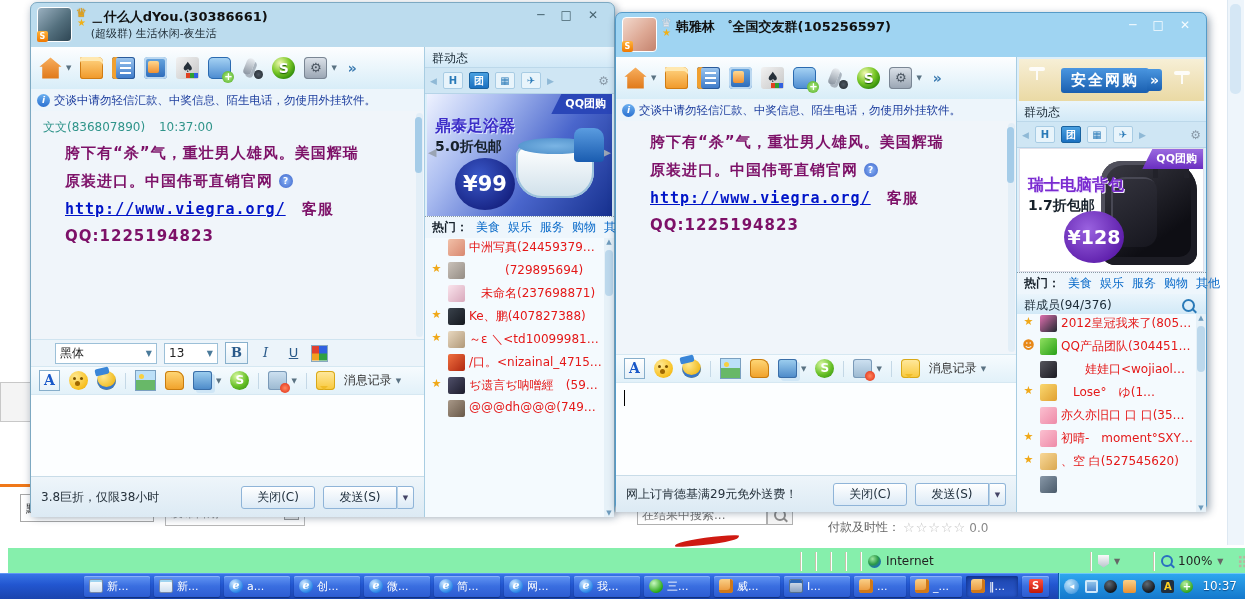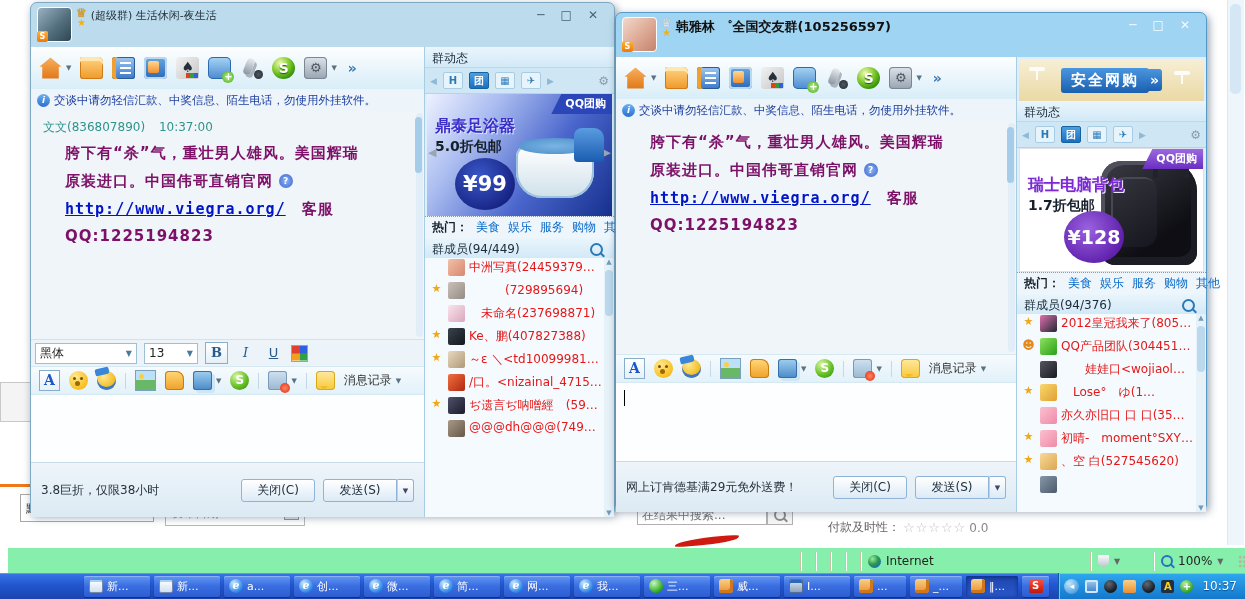--- a/index.html
+++ b/index.html
@@ -90,21 +90,21 @@
   .leftwin .msgs{flex:0 0 220px}
   .rightwin .msgs{flex:0 0 225px}
   .mhead{color:#2f948a;font-size:12px;margin-bottom:4px}
   .mhead .mtime{margin-left:10px}
   .mbody{color:#7d1168;font-weight:bold;font-size:15px;line-height:1.85;padding-left:22px;letter-spacing:1px}
   .mlink{color:#0014c8;text-decoration:underline;font-family:"DejaVu Sans Mono","Liberation Mono",monospace;font-weight:bold;letter-spacing:1px}
   .qbadge{display:inline-block;width:14px;height:14px;border-radius:50%;background:radial-gradient(#8ab4f8,#3a62c8);color:#fff;font-size:9px;text-align:center;line-height:14px;vertical-align:middle;margin-left:6px}
   .msb-track{position:absolute;right:1px;top:2px;bottom:2px;width:7px;background:#e2eef7;border-radius:4px}
   .msb-thumb{position:absolute;right:1px;top:4px;width:7px;height:56px;background:#a5cce8;border-radius:4px}
 
-  .fontbar{height:26px;display:flex;align-items:center;gap:7px;padding:0 4px;background:#ecf4fa;border-top:1px solid #d0e4f0}
+  .fontbar{height:26px;display:flex;align-items:center;gap:7px;padding:0 24px;background:#ecf4fa;border-top:1px solid #d0e4f0}
   .fsel{display:flex;align-items:center;justify-content:space-between;background:#fff;border:1px solid #9cc0d8;font-size:12px;color:#222;padding:1px 4px;width:92px;height:17px}
   .fsel.narrow{width:44px}
   .fsel .caret-b{font-size:8px;color:#4a7a9a}
   .fbtn{width:21px;height:20px;text-align:center;font-size:13px;color:#2a5a8a;line-height:20px}
   .fbtn.boldsel{border:1px solid #88b0cc;background:linear-gradient(#fff,#e4f0f8);font-weight:bold;font-family:"DejaVu Serif","Liberation Serif",serif}
   .fbtn.ital{font-style:italic;font-family:"DejaVu Serif",serif}
   .fbtn.und{text-decoration:underline}
   .palette{width:15px;height:15px;background:linear-gradient(90deg,#e04030 0 50%,#3060e0 50%),linear-gradient(90deg,#f0a020 0 50%,#30a040 50%);background-size:100% 50%;background-repeat:no-repeat;background-position:top,bottom;border:1px solid #88a8c0}
 
   .etoolbar{height:27px;display:flex;align-items:center;gap:9px;padding:0 8px;background:linear-gradient(#f6fbfe,#e2f1f9);border-top:1px solid #d6e8f2;border-bottom:1px solid #d6e8f2}
@@ -123,21 +123,21 @@
   .ei.nudge{background:linear-gradient(#cfe2f2,#9ab8d0);border-radius:3px;box-shadow:inset 0 0 0 1px #7a9ab8}
   .ei.nudge::after{content:"";position:absolute;right:-3px;bottom:-3px;width:10px;height:10px;border-radius:50%;background:radial-gradient(#ff8860,#e02810)}
   .ei.rec{background:linear-gradient(#ffe9a0,#f8c83a);border-radius:4px;box-shadow:inset 0 0 0 1px #d8a818}
   .ei.rec::after{content:"";position:absolute;left:4px;bottom:-4px;border:4px solid transparent;border-top-color:#f0bc28}
   .vsep{width:1px;height:16px;background:#c4d8e6}
   .reclabel{font-size:12px;color:#333;white-space:nowrap}
 
   .inputarea{flex:1;background:#fcfeff;position:relative}
   .tcaret{position:absolute;left:8px;top:7px;width:1px;height:16px;background:#000}
 
-  .botbar{display:flex;align-items:center;gap:8px;padding:11px 10px;background:linear-gradient(#eef5fa,#dceaf4);border-top:1px solid #c8dce8}
+  .botbar{display:flex;align-items:center;gap:8px;padding:4px 10px;background:linear-gradient(#eef5fa,#dceaf4);border-top:1px solid #c8dce8}
   .leftwin .botbar{height:32px}
   .rightwin .botbar{height:28px}
   .stattext{font-size:12px;color:#26323c;flex:1;white-space:nowrap;overflow:hidden}
   .wbtnm{height:23px;min-width:74px;border:1px solid #8fb4d8;border-radius:3px;background:linear-gradient(#ffffff,#dceaf6);font-size:12px;color:#1a2a38;font-family:inherit;text-align:center;line-height:21px;padding:0 8px}
   .sendwrap{display:flex}
   .sendwrap .wbtnm{border-radius:3px 0 0 3px}
   .senddrop{width:17px;height:23px;border:1px solid #8fb4d8;border-left:1px solid #b8d2e6;border-radius:0 3px 3px 0;background:linear-gradient(#ffffff,#dceaf6);font-size:7px;color:#446;text-align:center;line-height:23px;box-sizing:border-box}
 
   
   .adbanner{height:42px;margin:2px 2px 0;display:flex;align-items:center;justify-content:center;position:relative;overflow:hidden}
@@ -281,20 +281,21 @@
   <div class="qq leftwin">
     <div class="tbar">
       <div class="wavatar av-left">
           <span class="sbadge">S</span>
         </div>
       <div class="badges">
         <span class="crown">♛</span>
         <span class="bstar">★</span>
       </div>
       <div class="wtitles">
+        <div class="wt1">＿什么人dYou.(30386661)</div>
         <div class="wt2">(超级群) 生活休闲-夜生活</div>
       </div>
       <div class="winctl">
         <span>─</span>
         <span>□</span>
         <span>✕</span>
       </div>
     </div>
     <div class="wbody">
       <div class="chatcol">
@@ -398,24 +399,20 @@
             </span>
         </div>
         <div class="hotrow">
           <span class="hotlabel">热门：</span>
           <span class="hotlink">美食</span>
           <span class="hotlink">娱乐</span>
           <span class="hotlink">服务</span>
           <span class="hotlink">购物</span>
           <span class="hotlink">其他</span>
         </div>
-        <div class="pnl-h2">
-          <span>群成员(94/449)</span>
-          <span class="magp"></span>
-        </div>
         <div class="memlist">
           <div class="mrow">
               <span class="mstar"></span>
               <span class="mav aL1"></span>
               <span class="mname">中洲写真(2445937922)</span>
             </div>
           <div class="mrow">
               <span class="mstar">★</span>
               <span class="mav aL2"></span>
               <span class="mname">　　　(729895694)</span>

